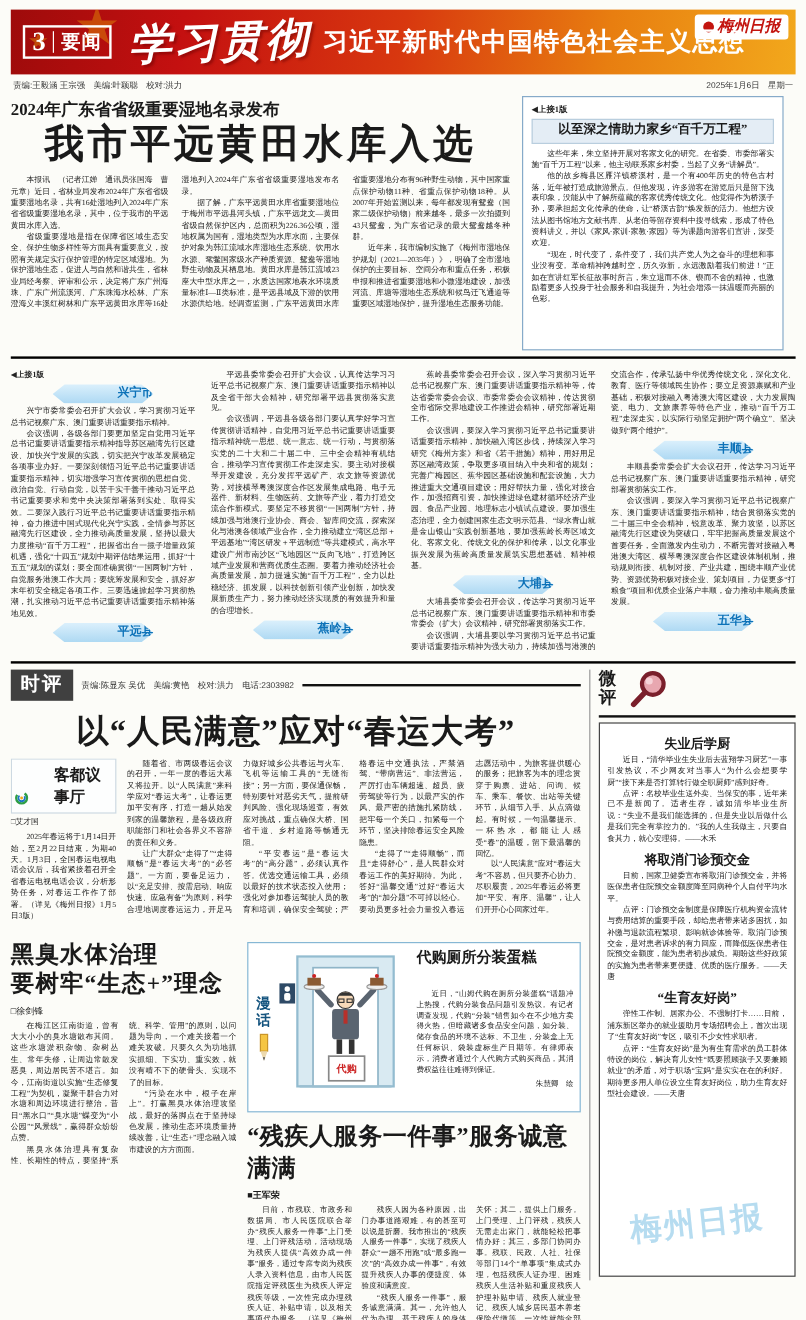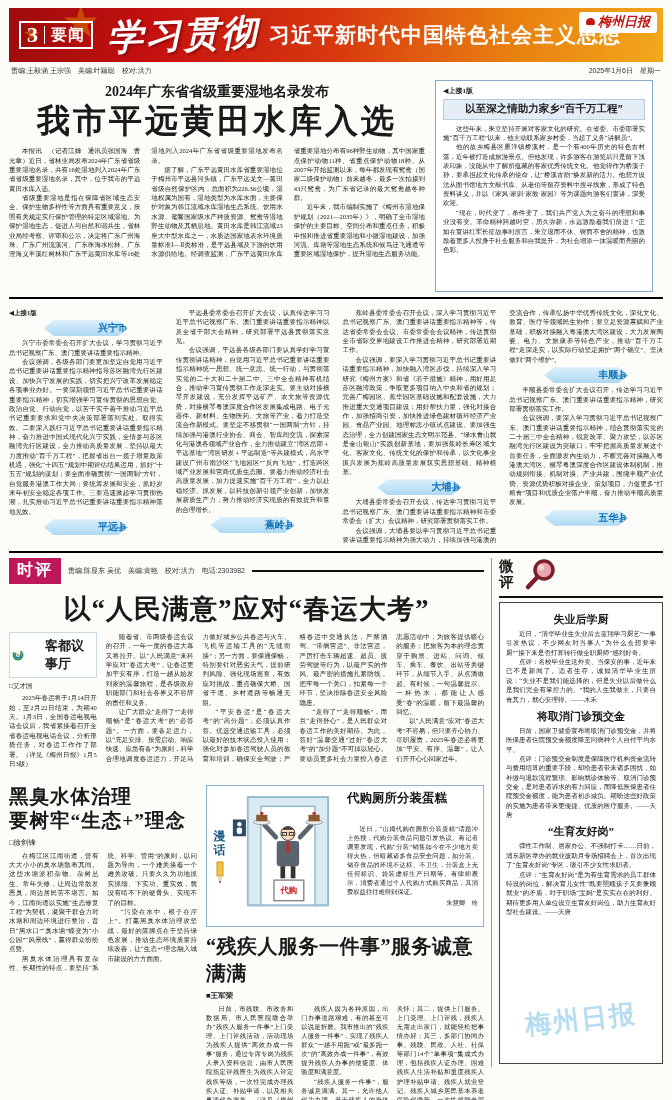--- a/index.html
+++ b/index.html
@@ -27,46 +27,46 @@
 
 .crewrow{display:flex;justify-content:space-between;align-items:center;font-size:7px;color:#333;padding:4px 2px 3px;font-family:"Liberation Sans",sans-serif}
 
 
 .smalltext p{font-size:6.5px;line-height:1.44;text-align:justify;text-indent:2em}
 .jump-tag{font-size:7px;font-weight:bold;color:#222;text-indent:0 !important}
 
 
 .topzone{display:flex;height:212px;margin-top:1px}
 .lead{width:426px;padding-right:10px;display:flex;flex-direction:column}
-.kicker{text-align:center;font-size:14px;font-weight:900;margin:3px 0 2px}
+.kicker{font-size:14px;font-weight:900;margin:3px 0 2px}
 .lead-headline{text-align:center;font-size:33px;font-weight:900;letter-spacing:3px;line-height:1.1;margin-bottom:7px}
 .lead-body{columns:3;column-gap:11px;height:132px;overflow:hidden}
 .jumpbox{width:218px;border:1px solid #86aac9;padding:5px 7px;overflow:hidden;background:#fff}
 .jump-title{background:#e4edf5;border:1px solid #b9cede;text-align:center;font-weight:900;font-size:10.5px;
  padding:3px 2px;margin:3px 0 4px;line-height:1.2}
 
 
 .studyzone{border-top:2px solid #000;margin-top:5px;padding-top:4px}
 .study-headline{text-align:center;font-size:24px;font-weight:900;letter-spacing:1px;line-height:1.1}
 .study-body{columns:4;column-gap:13px;height:238px;overflow:hidden;margin-top:5px}
 .bwrap{break-inside:avoid;padding:3px 0 2px}
 .badge{display:block;width:84px;height:16px;margin:0 auto;background:linear-gradient(#dbf0fc,#aed9f3);
  color:#0d72b8;font-weight:700;font-size:10px;text-align:right;line-height:16px;font-family:"Liberation Sans",sans-serif;
  clip-path:polygon(10px 0,74px 0,84px 8px,74px 16px,10px 16px,0 8px)}
 
 
 .spzone{border-top:2px solid #000;margin-top:5px;padding-top:5px;display:flex;height:516px}
 .sp-main{width:482px;padding-right:7px}
 .sp-header{display:flex;align-items:center;gap:7px}
-.sp-logo{background:#be185d;color:#fff;font-weight:900;font-size:16px;padding:2px 8px 3px;letter-spacing:2px}
+.sp-logo{background:#404040;color:#fff;font-weight:900;font-size:16px;padding:2px 8px 3px;letter-spacing:2px}
 .sp-crew{font-size:7px;color:#333;font-family:"Liberation Sans",sans-serif}
 .sp-rule{flex:1;border-top:2px solid #111}
 .sp-headline{text-align:center;font-size:27px;font-weight:900;letter-spacing:1px;margin:7px 0 5px}
 .sp-body{columns:5;column-gap:9px;height:146px;overflow:hidden}
-.yst{break-inside:avoid;display:flex;align-items:center;gap:21px;font-weight:900;font-size:13px;
+.yst{break-inside:avoid;display:flex;align-items:flex-end;gap:21px;font-weight:900;font-size:13px;
  border:1px solid #cdd9e2;padding:4px 2px;margin-bottom:3px;background:#fdfefe;justify-content:center}
 .sp-author{font-size:7.5px;margin:2px 0 3px;text-indent:0 !important}
 
 
 .sp-bottom{display:flex;gap:9px;margin-top:7px}
 .heichou{width:188px}
 .hc-head{font-size:19.5px;font-weight:900;line-height:1.25;letter-spacing:1px}
 .hc-author{font-size:7.5px;margin:4px 0 3px}
 .hc-body{columns:2;column-gap:9px;height:222px;overflow:hidden}
 .midcol{flex:1;display:flex;flex-direction:column}

